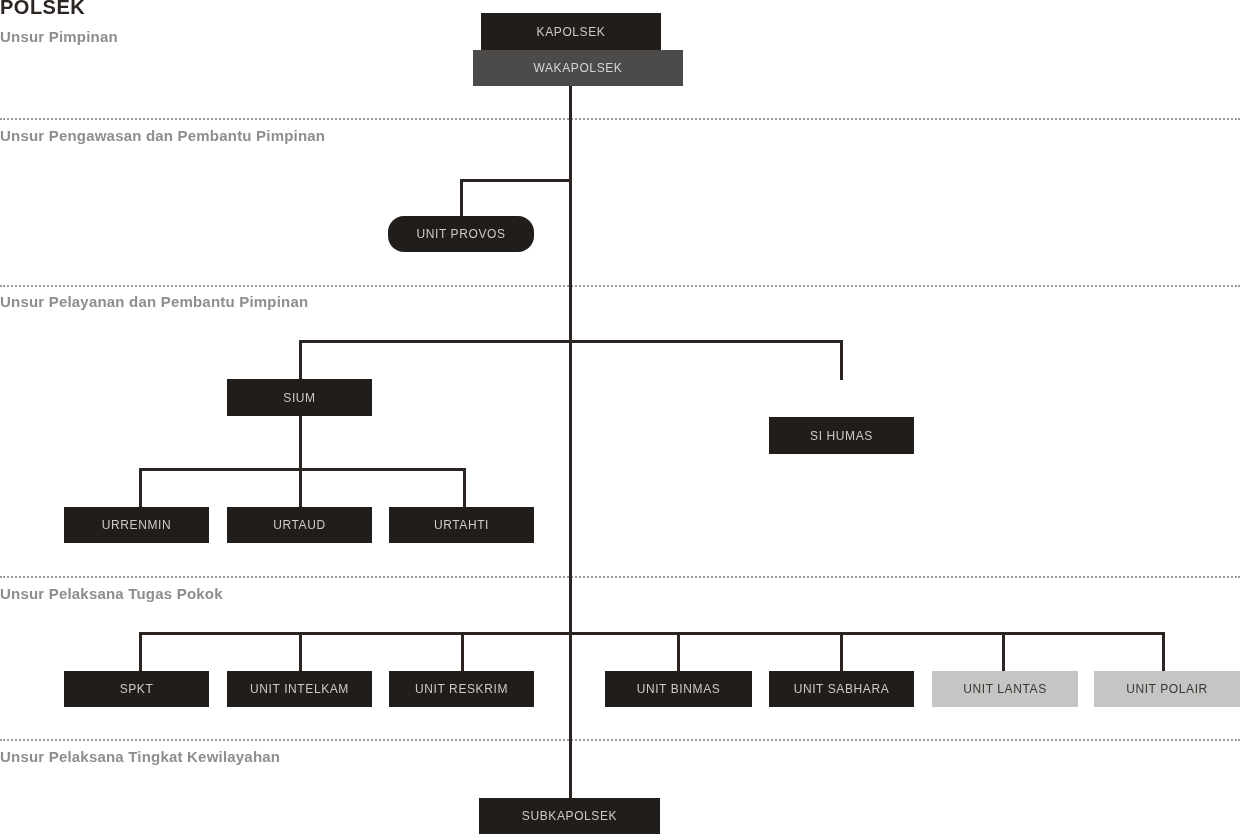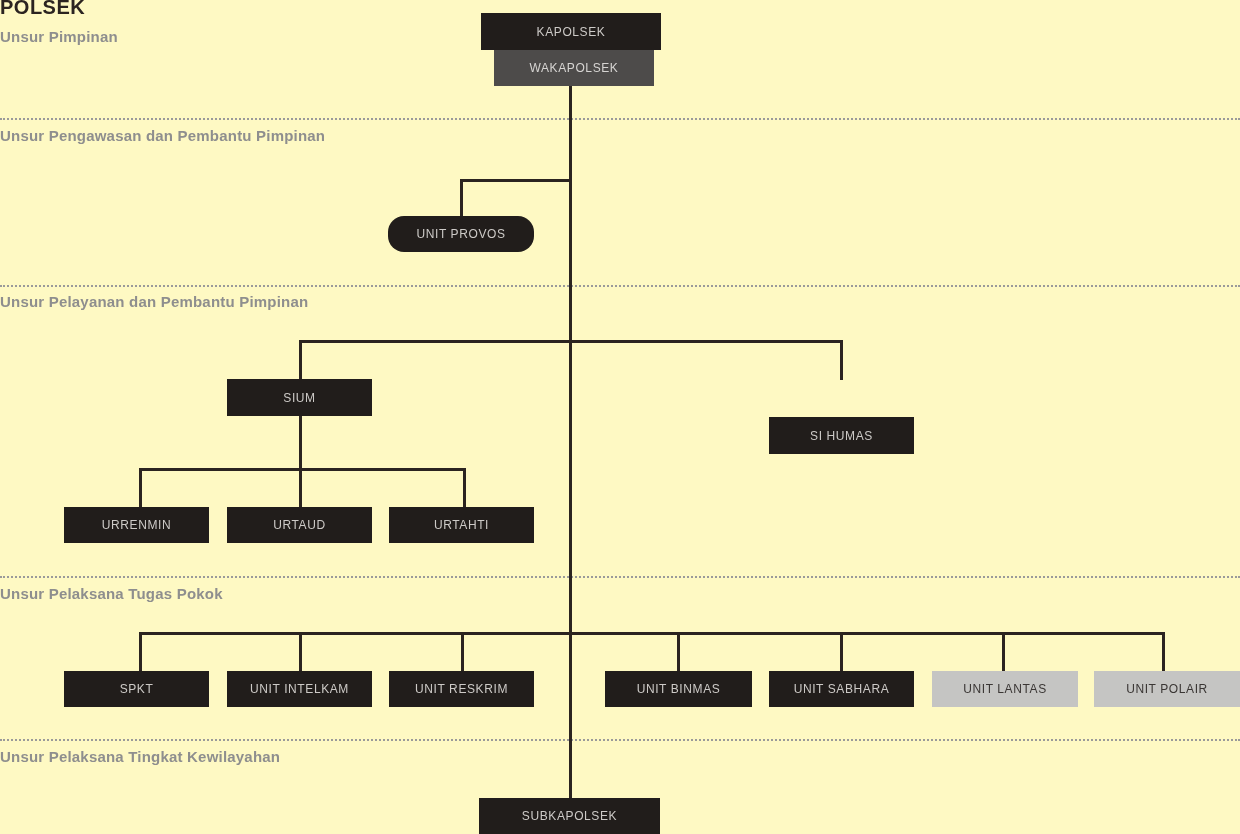--- a/index.html
+++ b/index.html
@@ -8,21 +8,21 @@
     background: #000000;
   }
   body {
     font-family: "Liberation Sans", sans-serif;
     -webkit-font-smoothing: antialiased;
   }
   #chart {
     position: relative;
     width: 1240px;
     height: 834px;
-    background: #fef9c3;
+    background: #ffffff;
     overflow: hidden;
   }
 
   
   .divider {
     position: absolute;
     left: 0;
     width: 1240px;
     height: 0;
     border-top: 2px dotted #9a9a9a;
@@ -120,21 +120,21 @@
   <div class="line-h" style="left:139px; top:632px; width:1026px;"></div>
   <div class="line-v" style="left:139px;  top:632px; height:39px;"></div>
   <div class="line-v" style="left:299px;  top:632px; height:39px;"></div>
   <div class="line-v" style="left:461px;  top:632px; height:39px;"></div>
   <div class="line-v" style="left:677px;  top:632px; height:39px;"></div>
   <div class="line-v" style="left:840px;  top:632px; height:39px;"></div>
   <div class="line-v" style="left:1002px; top:632px; height:39px;"></div>
   <div class="line-v" style="left:1162px; top:632px; height:39px;"></div>
 
   <div class="node dark" style="left:481px; top:13px;  width:180px; height:37px;">KAPOLSEK</div>
-  <div class="node gray" style="left:494px; top:50px;  width:160px; height:36px;">WAKAPOLSEK</div>
+  <div class="node gray" style="left:473px; top:50px;  width:210px; height:36px;">WAKAPOLSEK</div>
 
   <div class="node dark" style="left:388px; top:216px; width:146px; height:36px;border-radius:16px;">UNIT PROVOS</div>
 
   <div class="node dark" style="left:227px; top:379px; width:145px; height:37px;">SIUM</div>
   <div class="node dark" style="left:769px; top:379px; width:145px; height:37px;margin-top:38px;">SI HUMAS</div>
 
   <div class="node dark" style="left:64px;  top:507px; width:145px; height:36px;">URRENMIN</div>
   <div class="node dark" style="left:227px; top:507px; width:145px; height:36px;">URTAUD</div>
   <div class="node dark" style="left:389px; top:507px; width:145px; height:36px;">URTAHTI</div>
 

